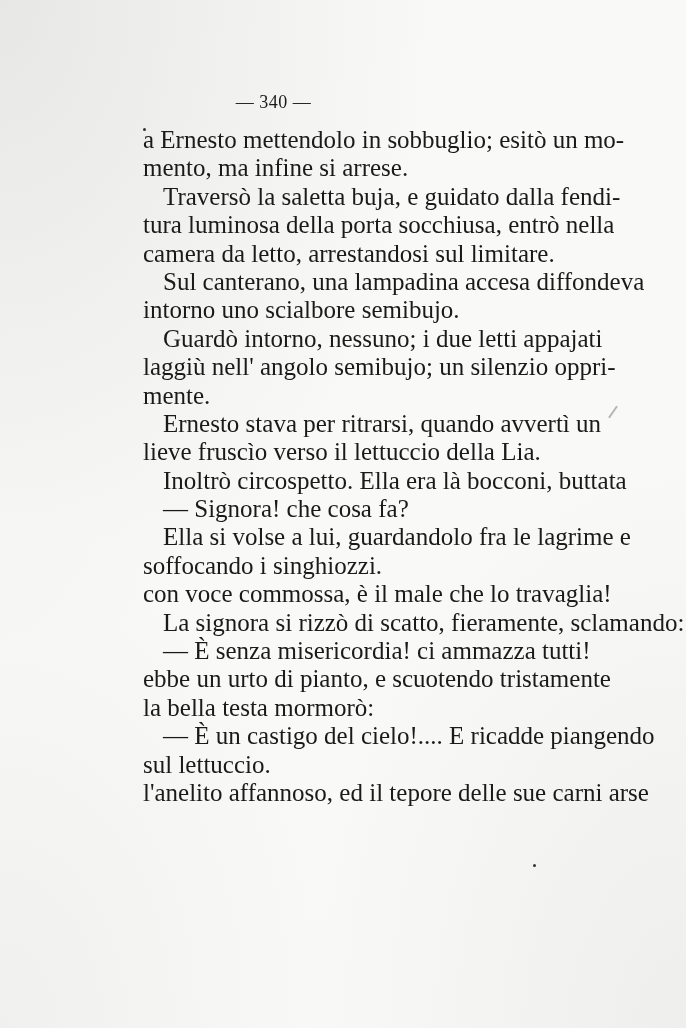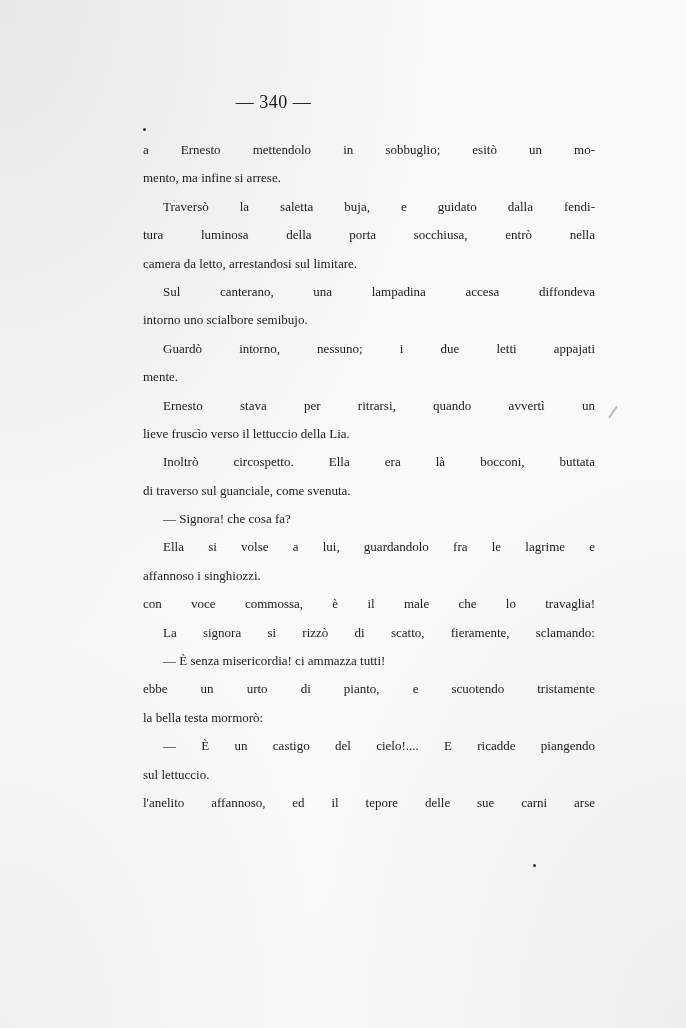--- a/index.html
+++ b/index.html
@@ -13,23 +13,23 @@
     position: relative;
     font-family: "DejaVu Serif", "Liberation Serif", serif;
     color: #1a1a1a;
   }
   .page-number {
     position: absolute; top: 92px; left: 0; width: 547px;
     text-align: center; font-size: 18px; letter-spacing: 0.5px;
     font-family: "Liberation Serif", serif;
   }
   .text-block {
-    position: absolute; left: 143px; top: 136px; width: 452px;
+    position: absolute; left: 143px; top: 126px; width: 452px;
     font-family: "Liberation Serif", serif;
-    font-size: 13px; line-height: 28.4px;
+    font-size: 25px; line-height: 28.4px;
   }
   .line {
     display: block; white-space: nowrap; height: 28.4px;
     text-align: justify; text-align-last: justify;
   }
   .line.last { text-align-last: left; }
   .line.indent { padding-left: 20px; }
   .mark {
     position: absolute; width: 2px; height: 14px; background: #999;
     transform: rotate(35deg); left: 612px; top: 405px; opacity: 0.7;
@@ -43,28 +43,28 @@
 
 <div class="text-block" id="text-block">
     <span class="line">a Ernesto mettendolo in sobbuglio; esitò un mo-</span>
     <span class="line last">mento, ma infine si arrese.</span>
     <span class="line indent">Traversò la saletta buja, e guidato dalla fendi-</span>
     <span class="line">tura luminosa della porta socchiusa, entrò nella</span>
     <span class="line last">camera da letto, arrestandosi sul limitare.</span>
     <span class="line indent">Sul canterano, una lampadina accesa diffondeva</span>
     <span class="line last">intorno uno scialbore semibujo.</span>
     <span class="line indent">Guardò intorno, nessuno; i due letti appajati</span>
+    <span class="line">laggiù nell' angolo semibujo; un silenzio oppri-</span>
     <span class="line last">mente.</span>
     <span class="line indent">Ernesto stava per ritrarsi, quando avvertì un</span>
     <span class="line last">lieve fruscìo verso il lettuccio della Lia.</span>
     <span class="line indent">Inoltrò circospetto. Ella era là bocconi, buttata</span>
-    <span class="line last">di traverso sul guanciale, come svenuta.</span>
     <span class="line indent last">— Signora! che cosa fa?</span>
     <span class="line indent">Ella si volse a lui, guardandolo fra le lagrime e</span>
-    <span class="line last">affannoso i singhiozzi.</span>
+    <span class="line last">soffocando i singhiozzi.</span>
     <span class="line">con voce commossa, è il male che lo travaglia!</span>
     <span class="line indent">La signora si rizzò di scatto, fieramente, sclamando:</span>
     <span class="line indent last">— È senza misericordia! ci ammazza tutti!</span>
     <span class="line">ebbe un urto di pianto, e scuotendo tristamente</span>
     <span class="line last">la bella testa mormorò:</span>
     <span class="line indent">— È un castigo del cielo!.... E ricadde piangendo</span>
     <span class="line last">sul lettuccio.</span>
     <span class="line">l'anelito affannoso, ed il tepore delle sue carni arse</span>
   </div>
 

